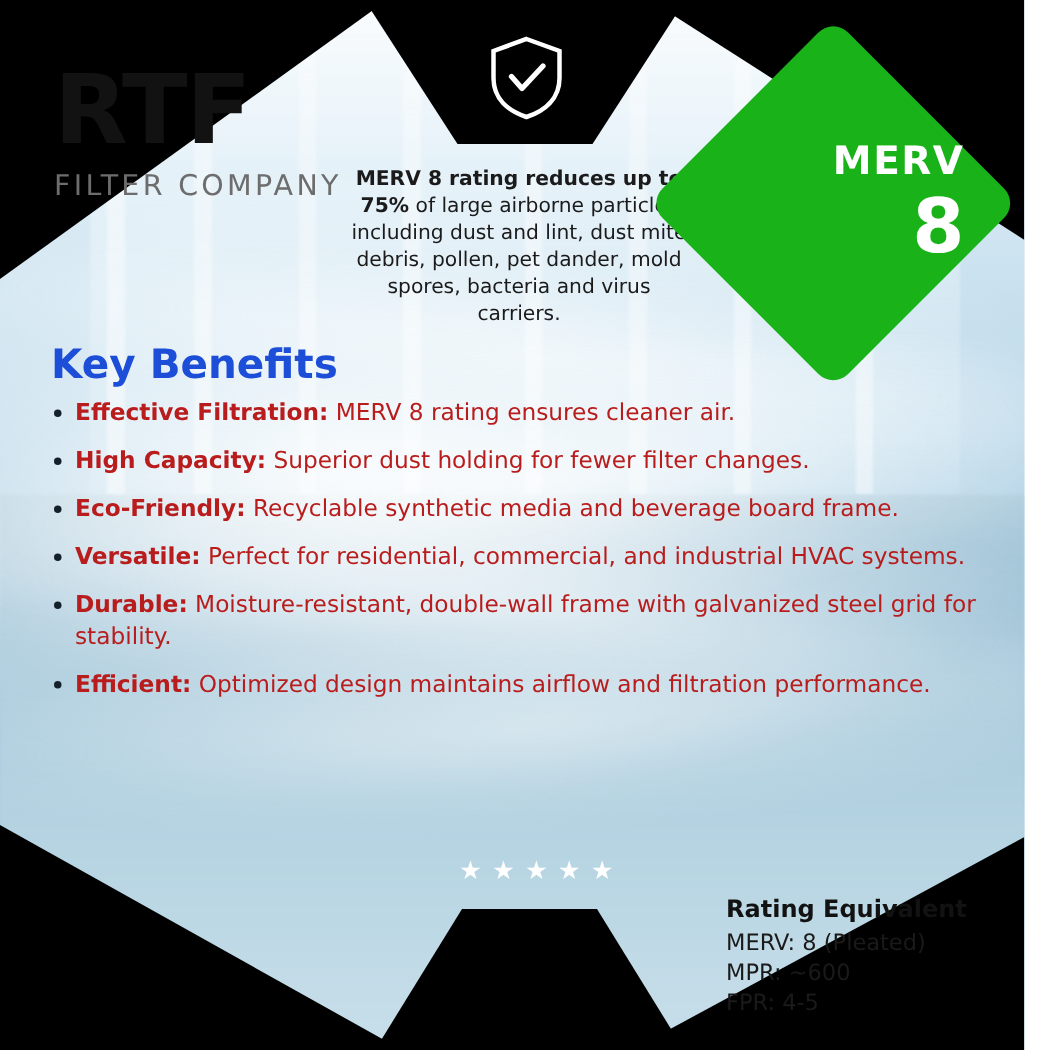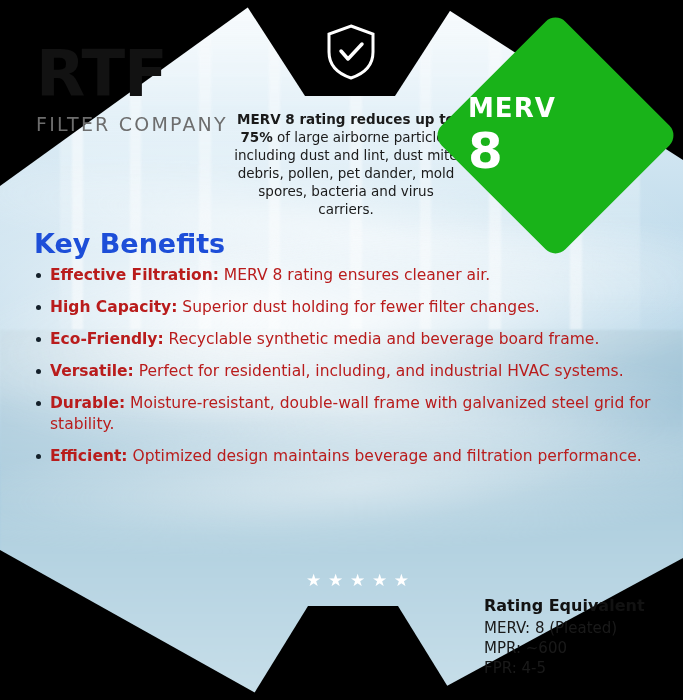--- a/index.html
+++ b/index.html
@@ -140,21 +140,21 @@
     width: 175px; height: 175px;
     background: #19b319;
     transform: rotate(45deg);
     border-radius: 14px;
   }
   .diamond-inner {
     position: absolute;
     left: 468px; top: 48px;
     width: 175px; height: 175px;
     display: flex; flex-direction: column;
-    align-items: flex-start; justify-content: center;
+    align-items: flex-end; justify-content: center;
     color: #fff;
     font-family: "DejaVu Sans", sans-serif;
   }
   .diamond-label { font-size: 26px; font-weight: 700; letter-spacing: 1px; }
   .diamond-value { font-size: 50px; font-weight: 700; line-height: 1.05; margin-top: 2px; }
 
   
   .benefits-title {
     position: absolute; left: 34px; top: 228px;
     font-family: "DejaVu Sans", sans-serif;
@@ -252,27 +252,27 @@
     <div class="benefit">
       <b>Effective Filtration:</b><span> MERV 8 rating ensures cleaner air.</span>
     </div>
     <div class="benefit">
       <b>High Capacity:</b><span> Superior dust holding for fewer filter changes.</span>
     </div>
     <div class="benefit">
       <b>Eco-Friendly:</b><span> Recyclable synthetic media and beverage board frame.</span>
     </div>
     <div class="benefit">
-      <b>Versatile:</b><span> Perfect for residential, including, and industrial HVAC systems.</span>
+      <b>Versatile:</b><span> Perfect for residential, commercial, and industrial HVAC systems.</span>
     </div>
     <div class="benefit">
       <b>Durable:</b><span> Moisture-resistant, double-wall frame with galvanized steel grid for stability.</span>
     </div>
     <div class="benefit">
-      <b>Efficient:</b><span> Optimized design maintains beverage and filtration performance.</span>
+      <b>Efficient:</b><span> Optimized design maintains airflow and filtration performance.</span>
     </div>
   </div>
 
   <div class="stars">★ ★ ★ ★ ★</div>
 
   <div class="rating">
     <div class="rating-title">Rating Equivalent</div>
     <div class="rating-line">MERV: 8 (Pleated)</div>
     <div class="rating-line">MPR: ~600</div>
     <div class="rating-line">FPR: 4-5</div>

